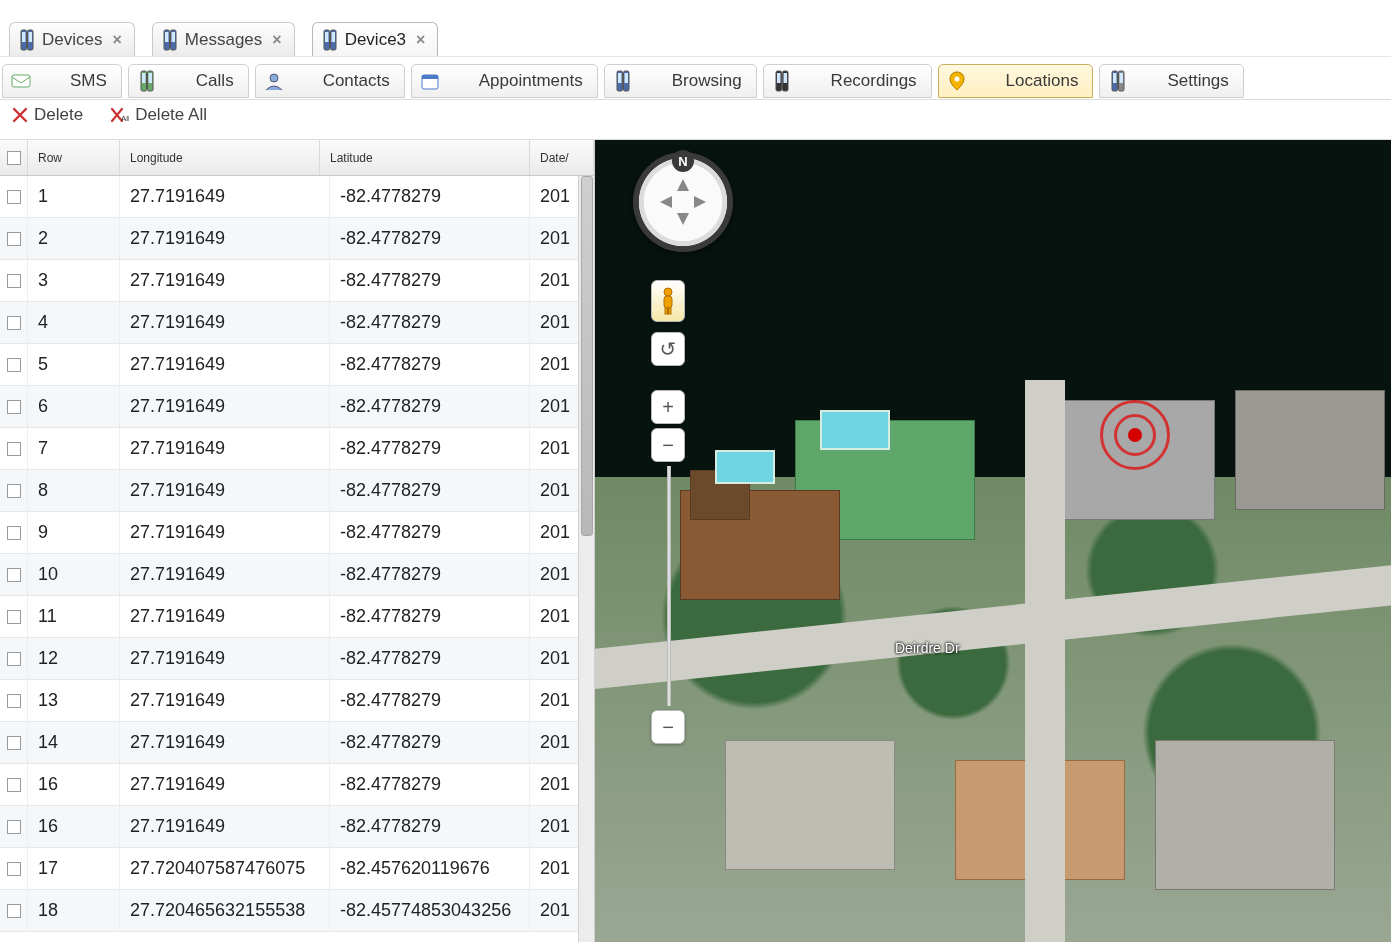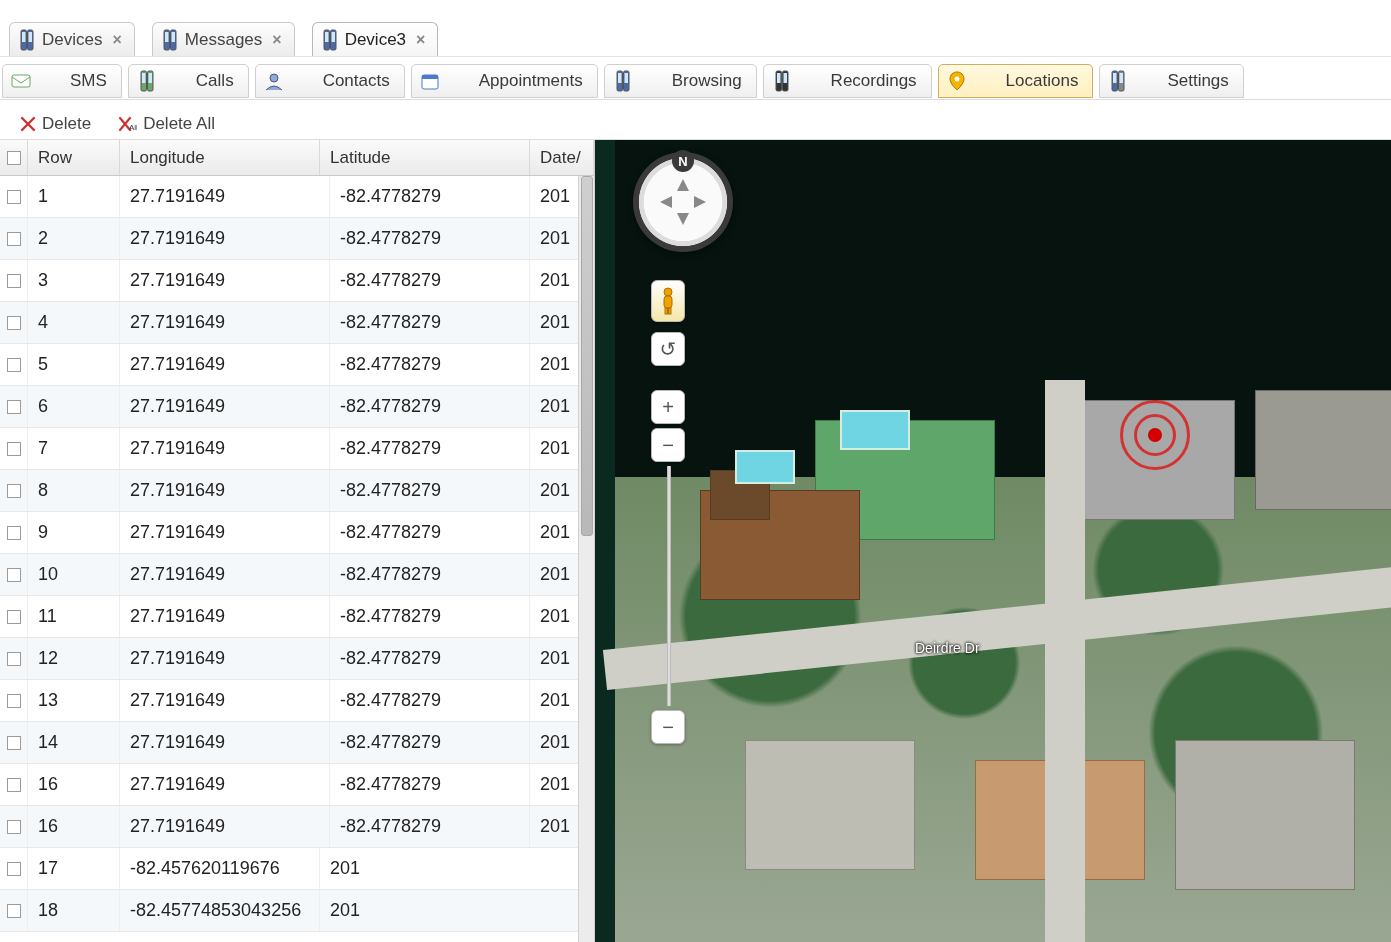--- a/index.html
+++ b/index.html
@@ -78,23 +78,23 @@
     background: linear-gradient(#fff8e0,#fff0c0);
     border-color: #c8b060;
   }
   .cat-tab .ico {
     width: 20px; height: 22px; margin-right: 6px;
     display: inline-flex; align-items: center; justify-content: center;
   }
 
   
   .toolbar {
-    display: flex; align-items: flex-end;
+    display: flex; align-items: flex-start;
     height: 40px;
-    padding: 0 10px;
+    padding: 0 2px;
     background: #fff;
     border-bottom: 1px solid #dcdcdc;
   }
   .tool-btn {
     display: flex; align-items: center;
     height: 30px;
     padding: 0 10px;
     margin-right: 8px;
     color: #444;
     font-size: 17px;
@@ -120,21 +120,21 @@
     background: #0a2a20;
     overflow: hidden;
   }
 
   
   .grid-head {
     display: flex;
     height: 36px;
     background: linear-gradient(#fbfbfb,#eaeaea);
     border-bottom: 1px solid #c9c9c9;
-    font-size: 17px;
+    font-size: 12px;
     color: #333;
   }
   .grid-head .hc, .grid-row .c {
     display: flex; align-items: center;
     padding: 0 10px;
     border-right: 1px solid #d9d9d9;
     overflow: hidden; white-space: nowrap;
   }
   .col-chk { width: 28px; padding:0 4px !important; justify-content:center; }
   .col-row { width: 92px; }
@@ -178,21 +178,20 @@
     background: linear-gradient(#cfcfcf,#b8b8b8);
     border-radius: 3px;
     border: 1px solid #a8a8a8;
   }
 
   
   .map-surface {
     position: absolute; inset: 0;
     background:
       linear-gradient(180deg, #07120e 0%, #07120e 30%, #2e5a3a 40%, #4a7a4c 55%, #7c8f6a 70%, #9aa895 100%);
-    margin-left: 20px;
   }
   .water { position:absolute; top:0; left:0; right:0; height:42%; background:#06130f; }
   .land  { position:absolute; top:42%; left:0; right:0; bottom:0;
            background:
              radial-gradient(circle at 20% 30%, #3b6a3e 0 12%, transparent 13%),
              radial-gradient(circle at 45% 40%, #3b6a3e 0 10%, transparent 11%),
              radial-gradient(circle at 70% 20%, #3b6a3e 0 9%, transparent 10%),
              radial-gradient(circle at 80% 55%, #3b6a3e 0 12%, transparent 13%),
              linear-gradient(#6f8a64,#9aa793);
   }
@@ -589,28 +588,30 @@
           <div class="c col-row">16</div>
           <div class="c col-lat">27.7191649</div>
           <div class="c col-lon">-82.4778279</div>
           <div class="c col-date">201</div>
         </div>
         <div class="grid-row">
           <div class="c col-chk">
             <div class="chkbox"></div>
           </div>
           <div class="c col-row">17</div>
+          <div class="c col-lat">27.720407587476075</div>
           <div class="c col-lon">-82.457620119676</div>
           <div class="c col-date">201</div>
         </div>
         <div class="grid-row alt">
           <div class="c col-chk">
             <div class="chkbox"></div>
           </div>
           <div class="c col-row">18</div>
+          <div class="c col-lat">27.720465632155538</div>
           <div class="c col-lon">-82.45774853043256</div>
           <div class="c col-date">201</div>
         </div>
         <div class="vscroll">
         <div class="thumb"></div>
       </div>
     </div>
   </div>
 
   <div class="right">

